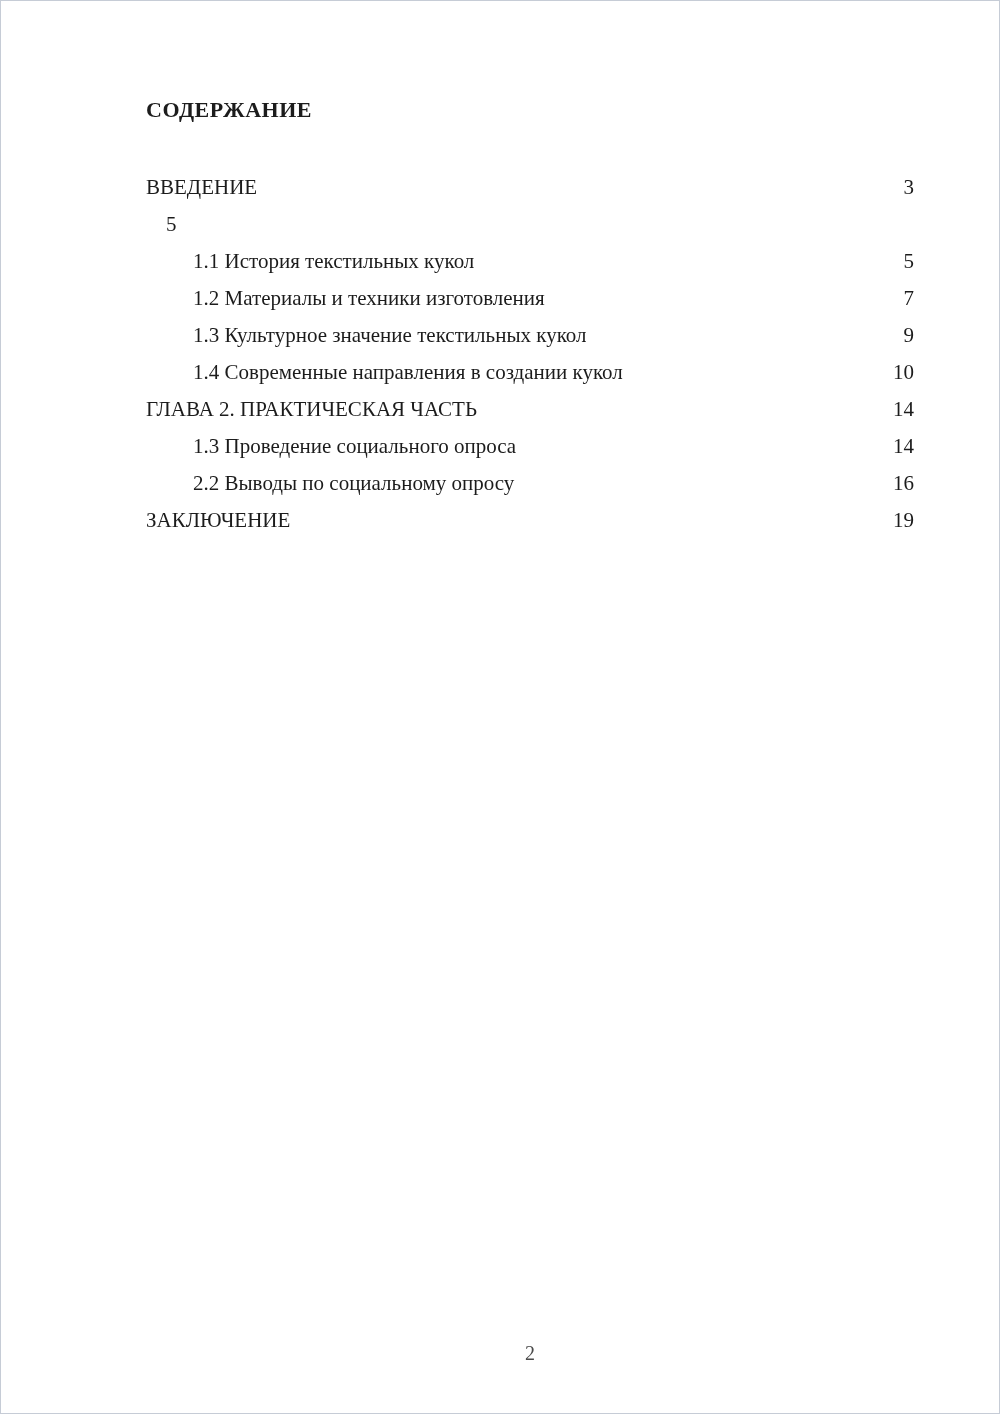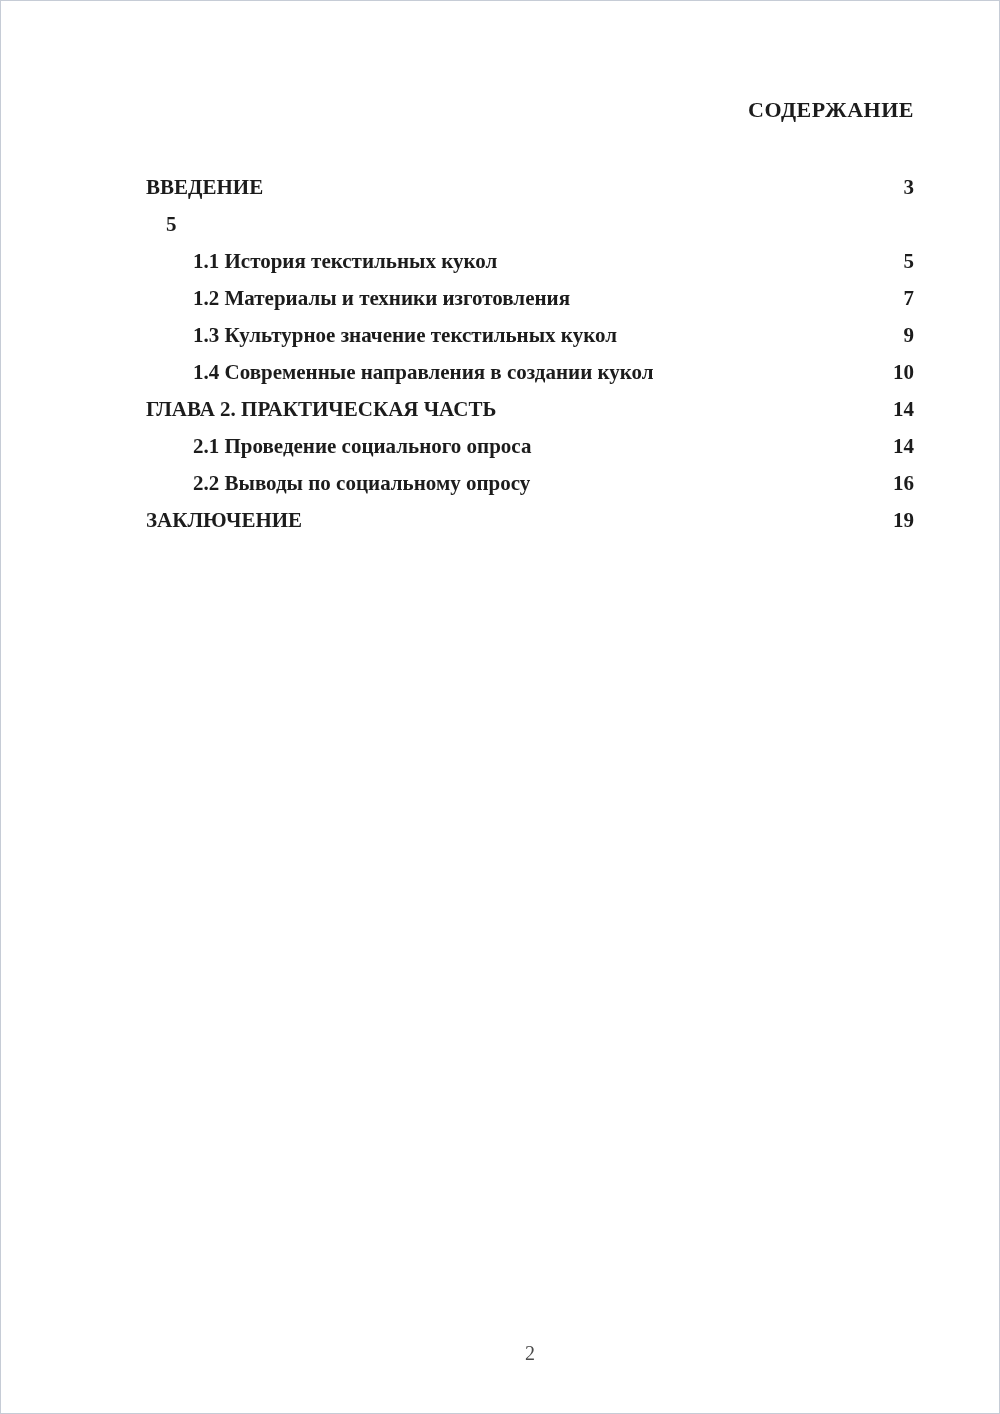--- a/index.html
+++ b/index.html
@@ -17,37 +17,36 @@
     color: #1c1c1c;
   }
   .page {
     position: absolute;
     inset: 0;
     box-sizing: border-box;
     padding: 96px 85px 0 145px;
   }
   .doc-title {
     margin: 0 0 46px 0;
-    text-align: right;
+    text-align: left;
     font-size: 22px;
     font-weight: bold;
     letter-spacing: 0.5px;
   }
   .toc {
     list-style: none;
     margin: 0;
     padding: 0;
     font-size: 21px;
   }
   .toc-row {
     display: flex;
     justify-content: space-between;
     align-items: flex-start;
     line-height: 37px;
-    font-weight: bold;
   }
   .toc-row .label {
     white-space: nowrap;
   }
   .toc-row.indent-1 .label {
     padding-left: 47px;
   }
   .toc-row .pagenum {
     padding-left: 20px;
   }
@@ -90,21 +89,21 @@
   </li>
       <li class="toc-row indent-1">
     <span class="label">1.4 Современные направления в создании кукол</span>
     <span class="pagenum">10</span>
   </li>
       <li class="toc-row">
     <span class="label">ГЛАВА 2. ПРАКТИЧЕСКАЯ ЧАСТЬ</span>
     <span class="pagenum">14</span>
   </li>
       <li class="toc-row indent-1">
-    <span class="label">2.1 Проведение социального опроса</span>
+    <span class="label">1.3 Проведение социального опроса</span>
     <span class="pagenum">14</span>
   </li>
       <li class="toc-row indent-1">
     <span class="label">2.2 Выводы по социальному опросу</span>
     <span class="pagenum">16</span>
   </li>
       <li class="toc-row">
     <span class="label">ЗАКЛЮЧЕНИЕ</span>
     <span class="pagenum">19</span>
   </li>

